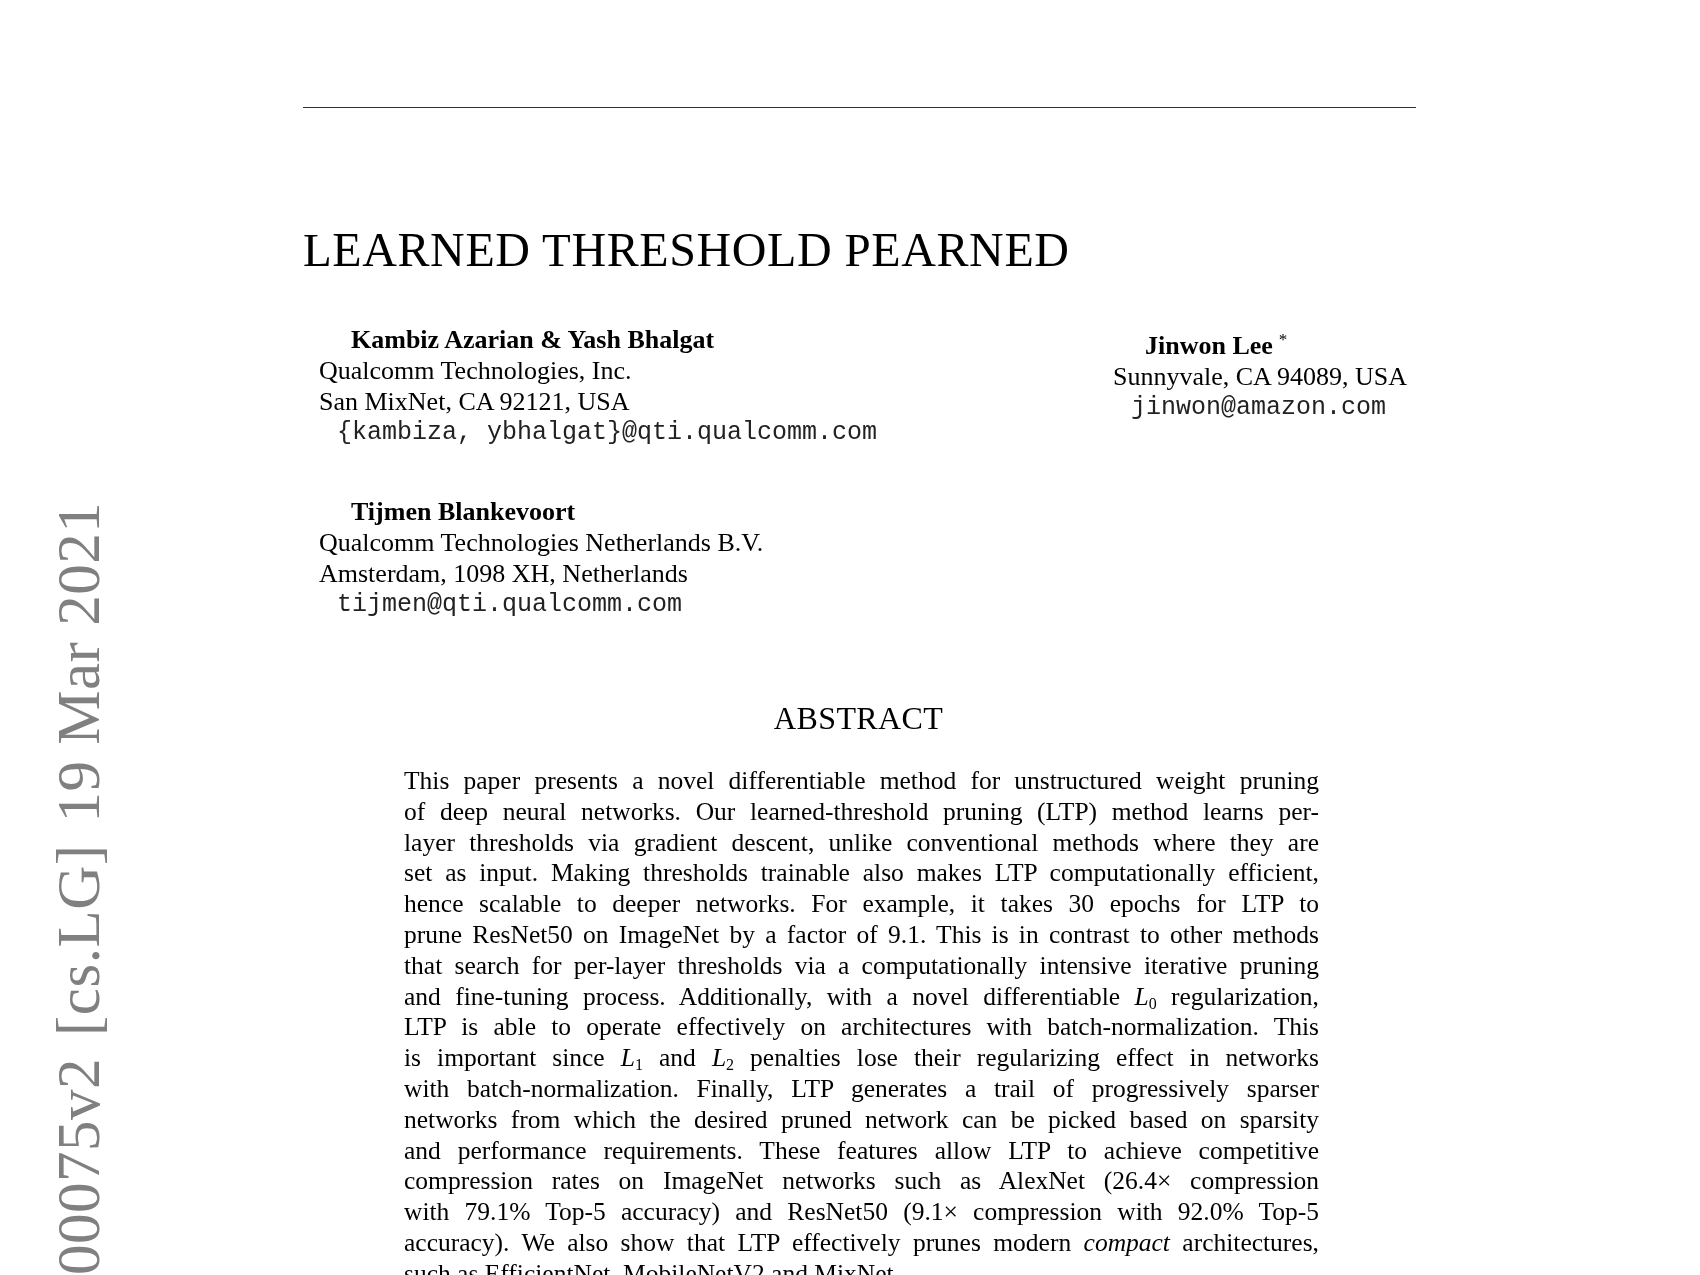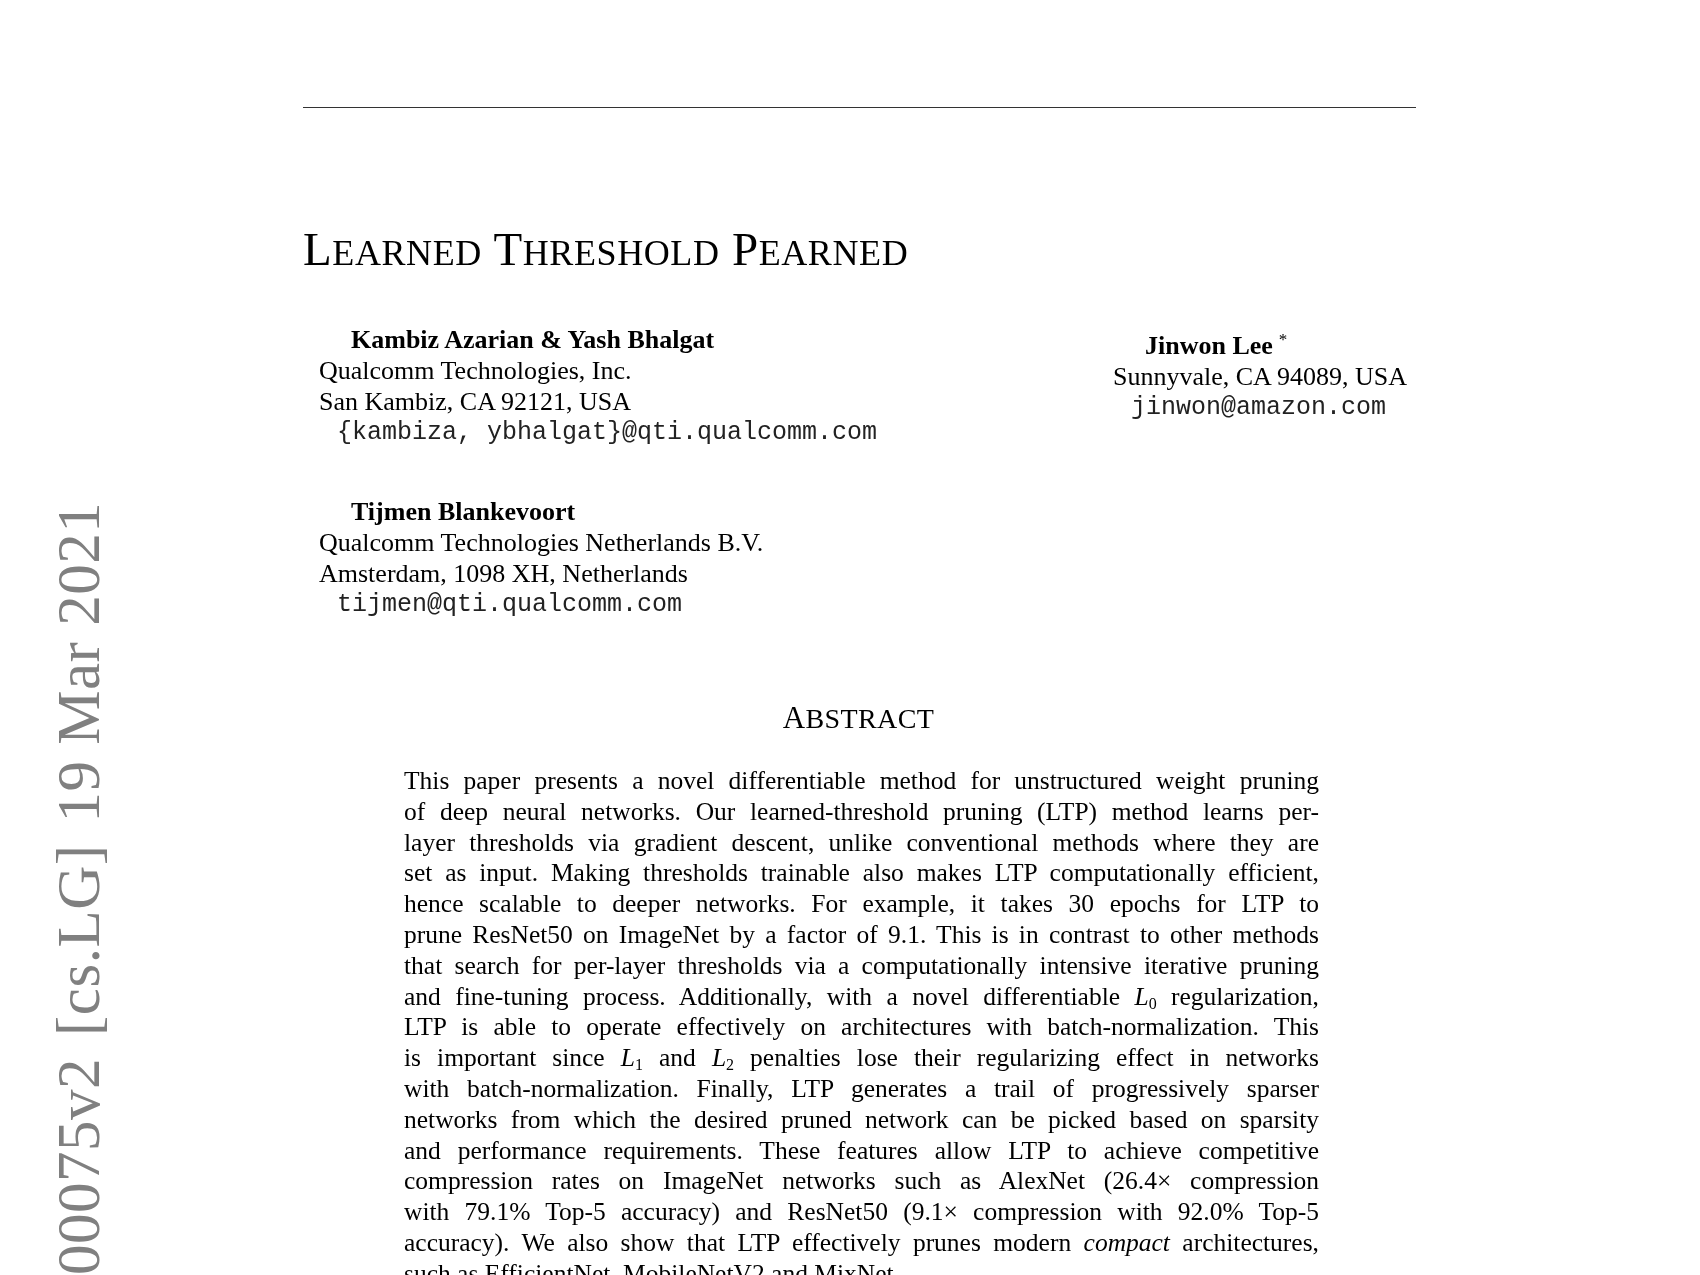--- a/index.html
+++ b/index.html
@@ -41,21 +41,21 @@
     position: absolute;
     left: 303px;
     top: 222px;
     margin: 0;
     font-weight: normal;
     font-size: 47px;
     letter-spacing: 0.6px;
     white-space: nowrap;
   }
   .paper-title .big { font-size: 47px; }
-  .paper-title .sc { font-size: 36px; margin-top: 48px; }
+  .paper-title .sc { font-size: 48px; margin-top: 48px; }
   .author-block {
     position: absolute;
     font-size: 26px;
     line-height: 31px;
     white-space: nowrap;
   }
   .author-block .name {
     font-weight: bold;
     margin-left: 32px;
   }
@@ -79,21 +79,21 @@
     position: absolute;
     left: 0;
     width: 1717px;
     top: 700px;
     text-align: center;
     font-size: 31px;
     letter-spacing: 0.4px;
     margin: 0;
     font-weight: normal;
   }
-  .abstract-heading .sc { font-size: 28px; }
+  .abstract-heading .sc { font-size: 32px; }
 
   .abstract-body {
     position: absolute;
     left: 404px;
     top: 766px;
     width: 915px;
   }
   .abstract-line {
     display: block;
     font-size: 25.5px;
@@ -118,21 +118,21 @@
 
 <h1 class="paper-title">
   <span class="big">L</span><span class="sc">EARNED</span>
   <span class="big">T</span><span class="sc">HRESHOLD</span>
   <span class="big">P</span><span class="sc">EARNED</span>
 </h1>
 
 <div class="author-block block-1">
   <div class="name">Kambiz Azarian &amp; Yash Bhalgat</div>
   <div>Qualcomm Technologies, Inc.</div>
-  <div>San Kambiz, CA 92121, USA</div>
+  <div>San MixNet, CA 92121, USA</div>
   <div class="email">{kambiza, ybhalgat}@qti.qualcomm.com</div>
 </div>
 
 <div class="author-block block-2">
   <div><span class="name">Jinwon Lee</span><span class="star">*</span></div>
   <div>Sunnyvale, CA 94089, USA</div>
   <div class="email">jinwon@amazon.com</div>
 </div>
 
 <div class="author-block block-3">

